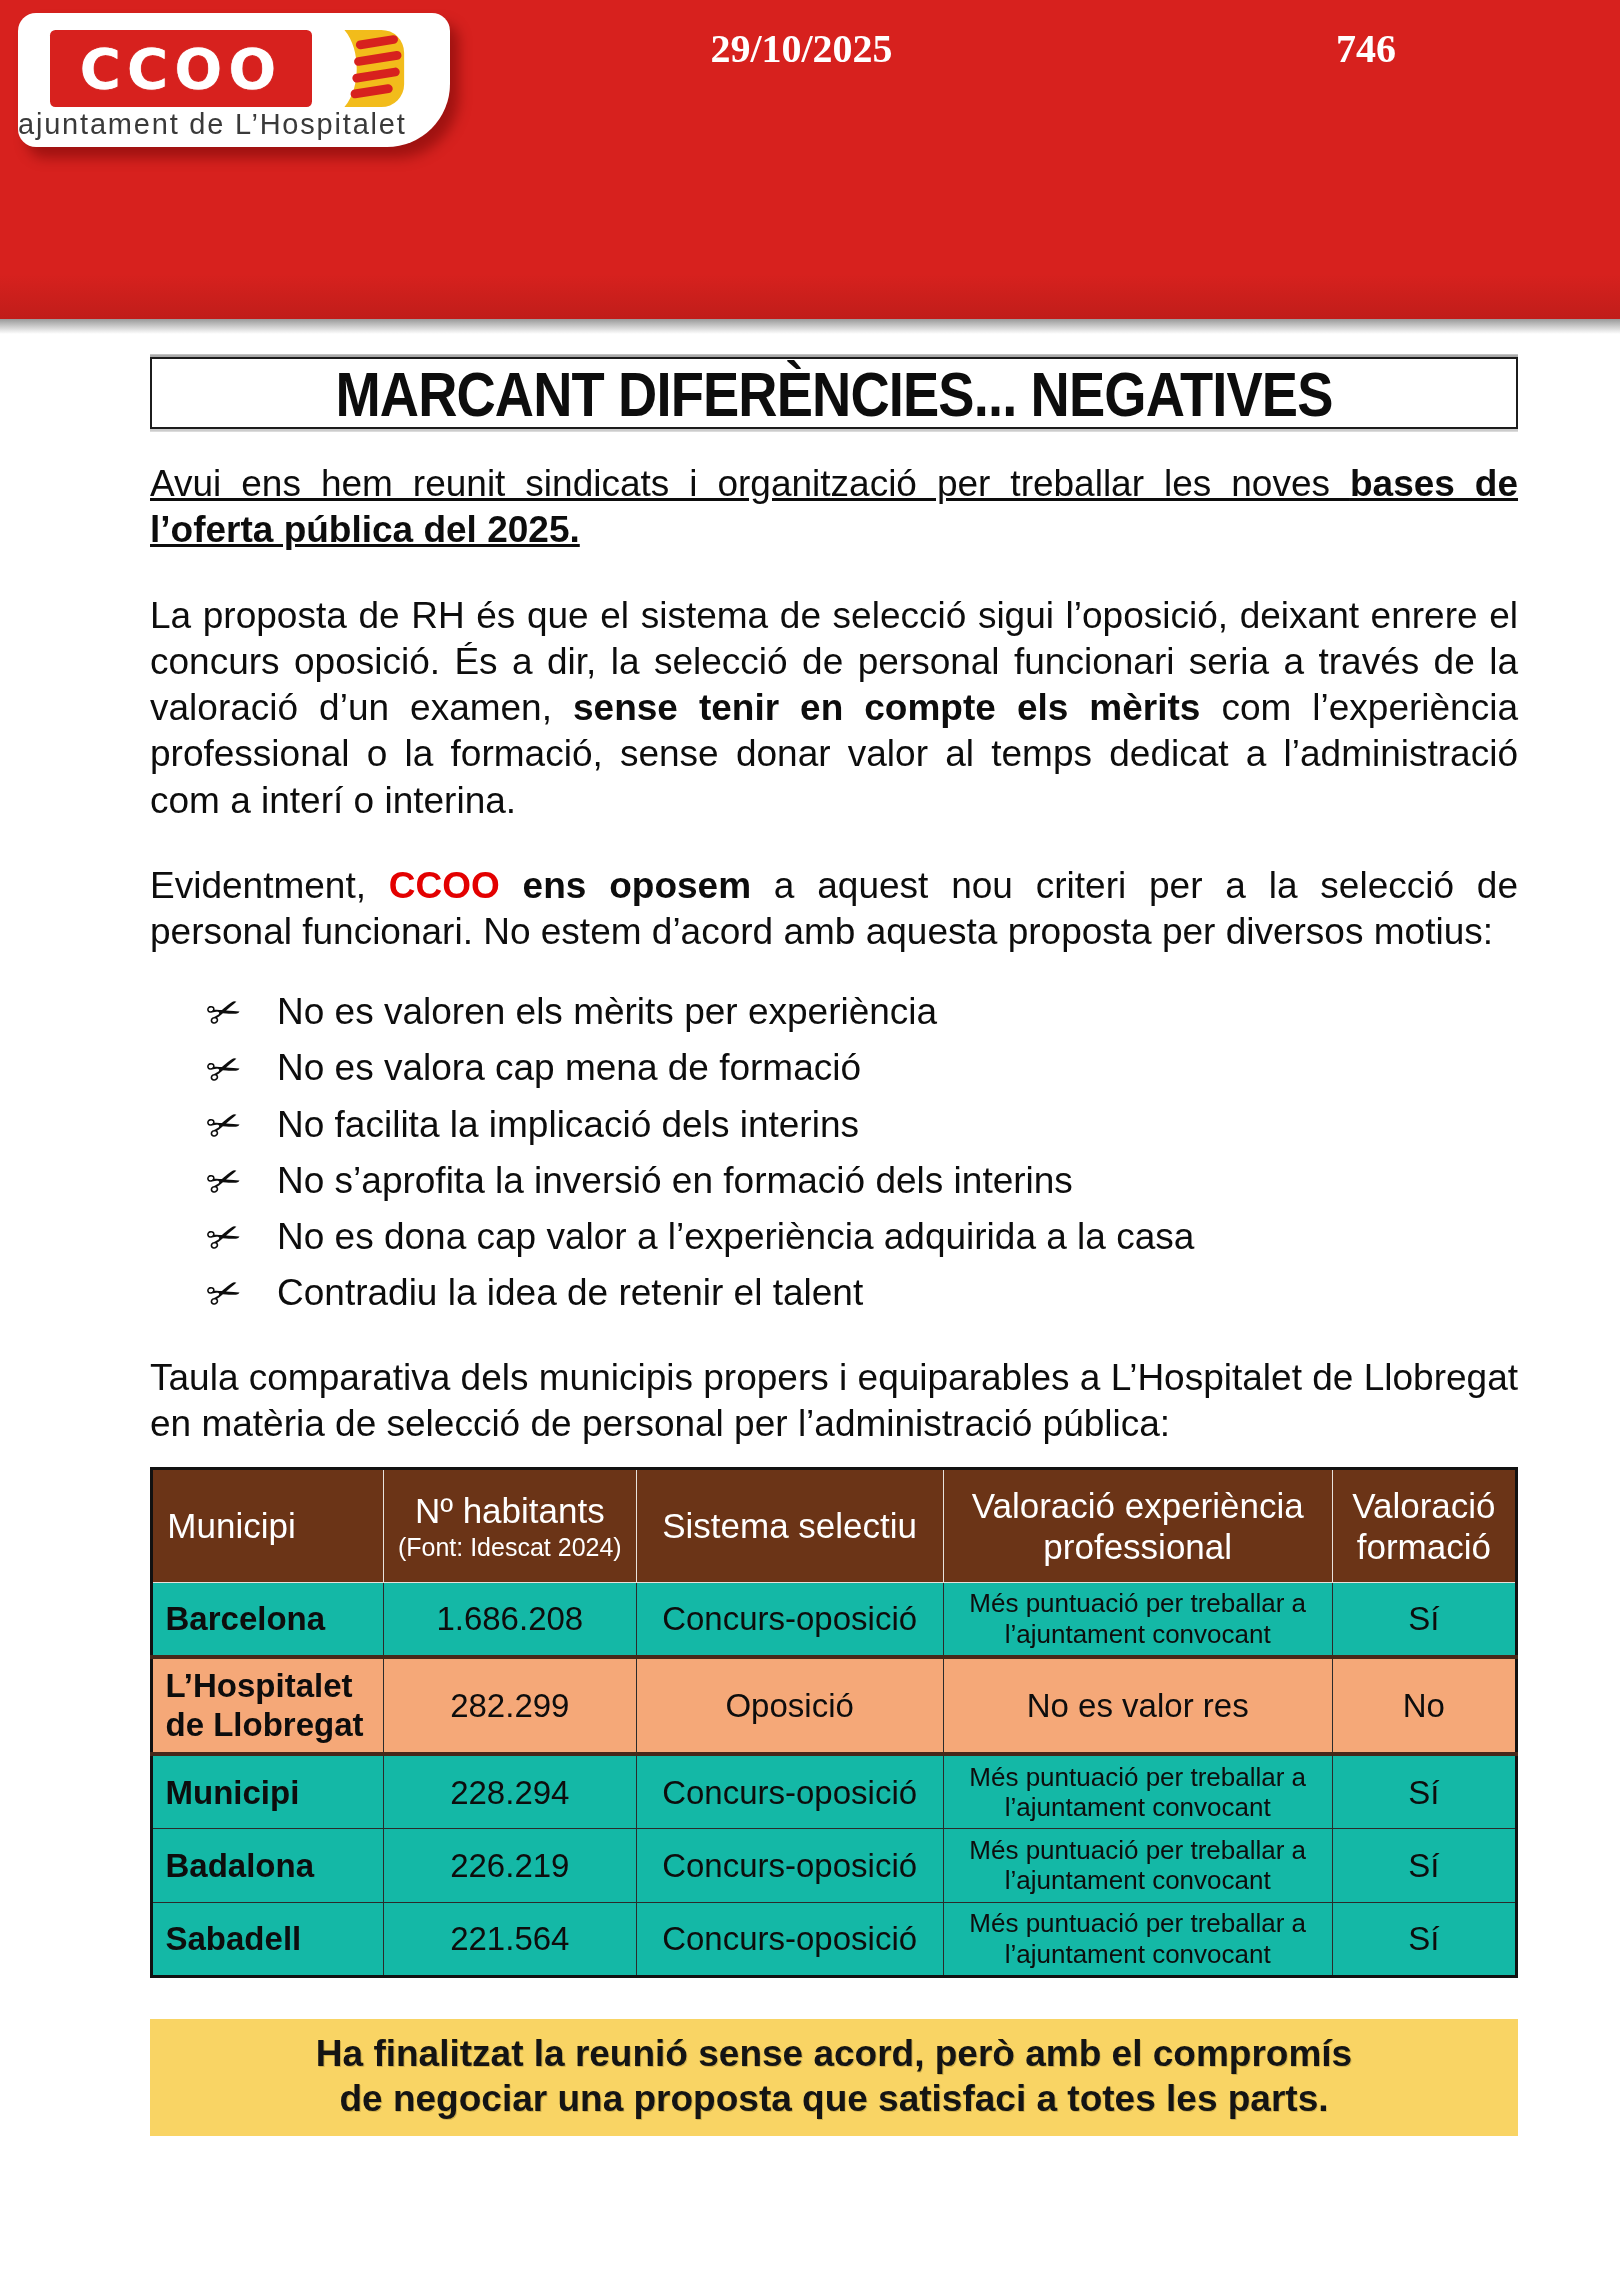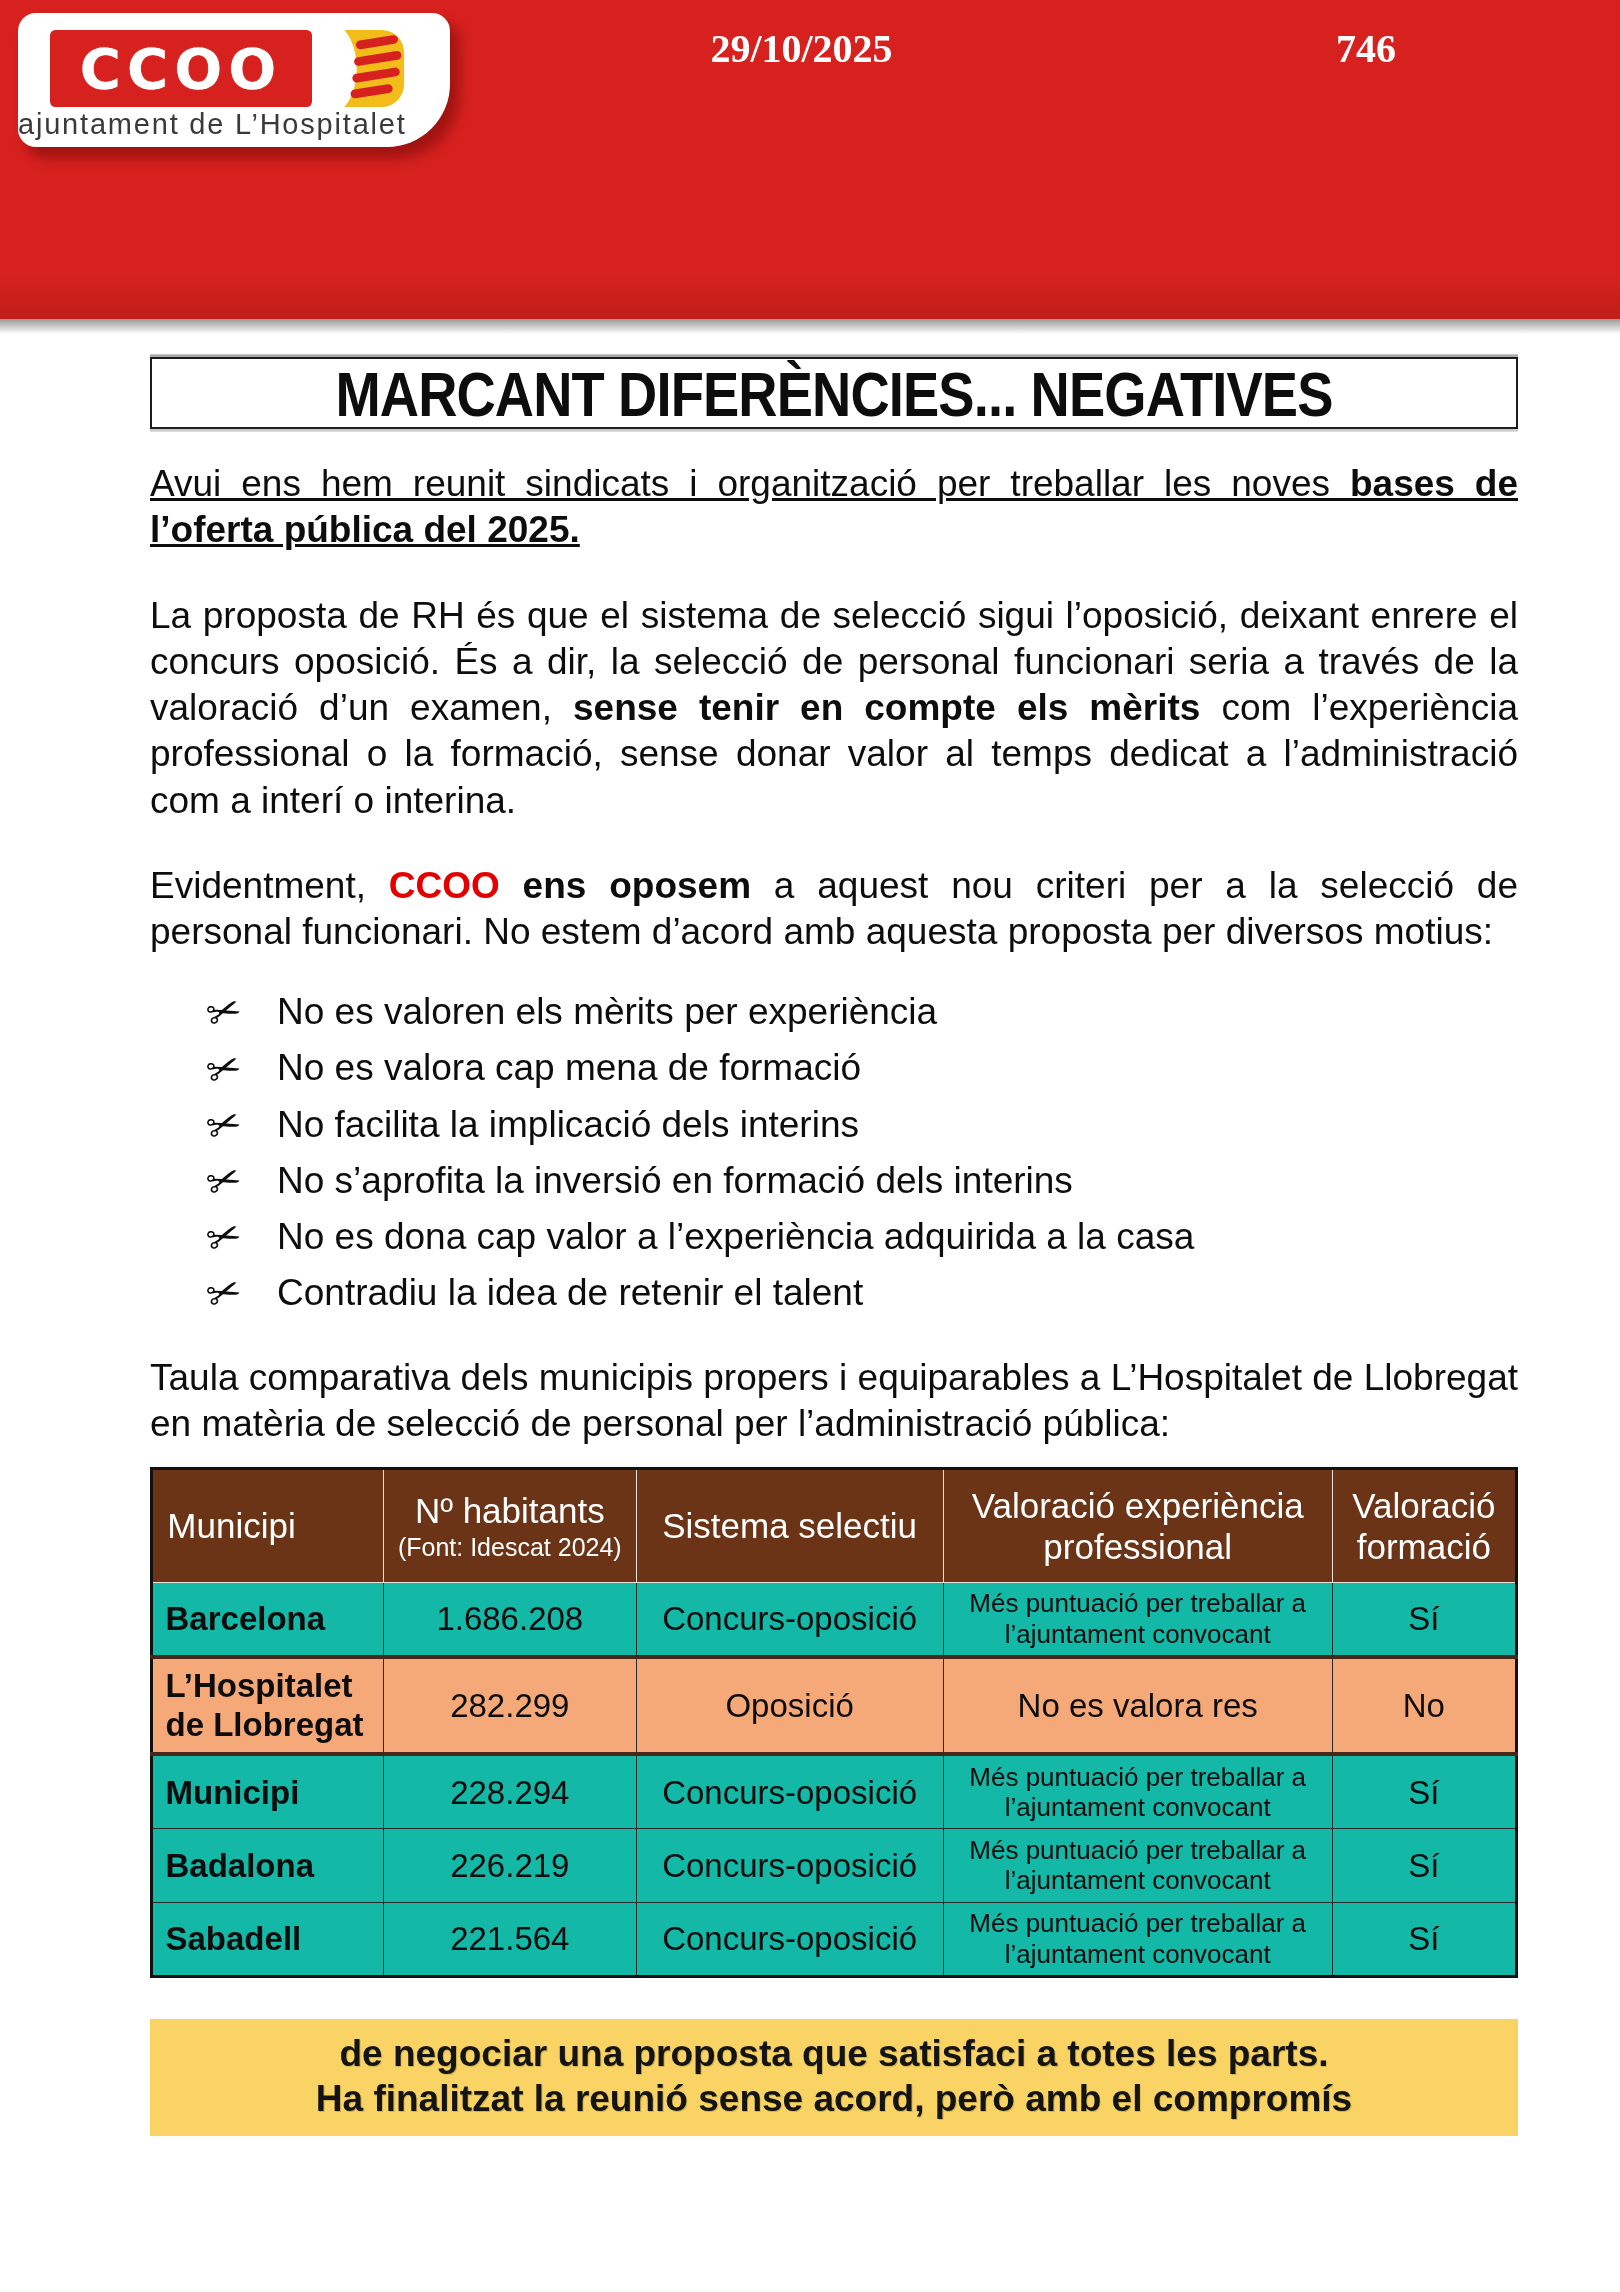--- a/index.html
+++ b/index.html
@@ -244,21 +244,21 @@
         <td class="muni">Barcelona</td>
         <td>1.686.208</td>
         <td>Concurs-oposició</td>
         <td class="small-note">Més puntuació per treballar a l’ajuntament convocant</td>
         <td>Sí</td>
       </tr>
       <tr class="highlight">
         <td class="muni">L’Hospitalet de Llobregat</td>
         <td>282.299</td>
         <td>Oposició</td>
-        <td>No es valora res</td>
+        <td>No es valor res</td>
         <td>No</td>
       </tr>
       <tr>
         <td class="muni">Municipi</td>
         <td>228.294</td>
         <td>Concurs-oposició</td>
         <td class="small-note">Més puntuació per treballar a l’ajuntament convocant</td>
         <td>Sí</td>
       </tr>
       <tr>
@@ -272,18 +272,18 @@
         <td class="muni">Sabadell</td>
         <td>221.564</td>
         <td>Concurs-oposició</td>
         <td class="small-note">Més puntuació per treballar a l’ajuntament convocant</td>
         <td>Sí</td>
       </tr>
     </tbody>
   </table>
 
   <div class="footer-box">
+    <div>Ha finalitzat la reunió sense acord, però amb el compromís</div>
     <div>de negociar una proposta que satisfaci a totes les parts.</div>
-    <div>Ha finalitzat la reunió sense acord, però amb el compromís</div>
   </div>
 
 </main>
 
 
 </body></html>

